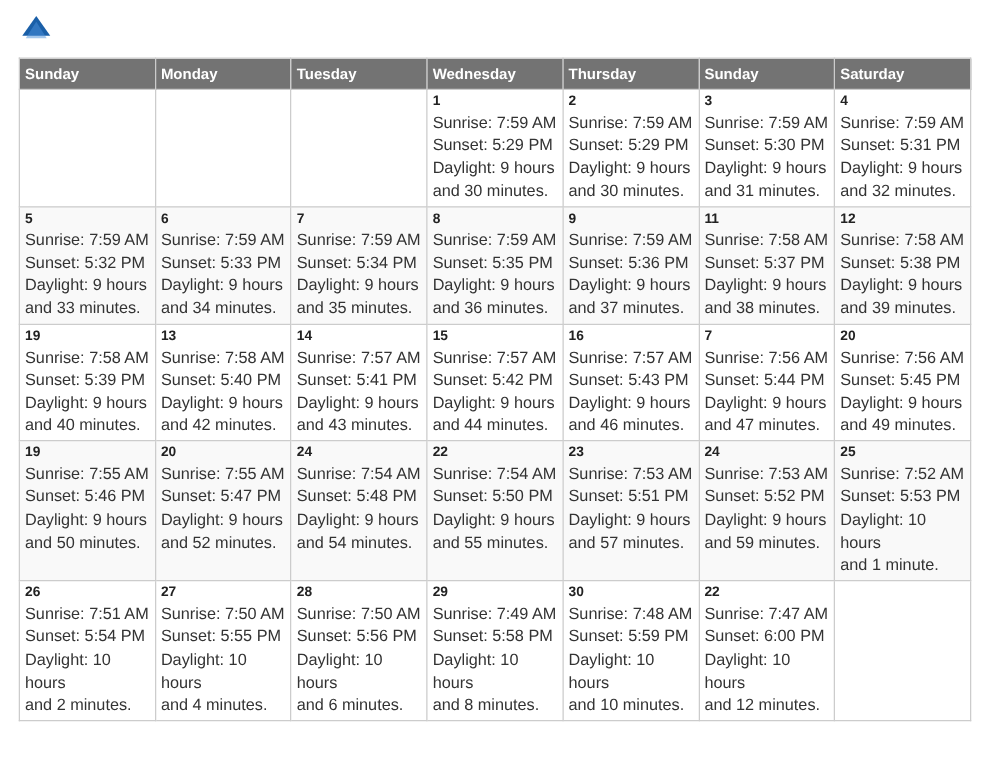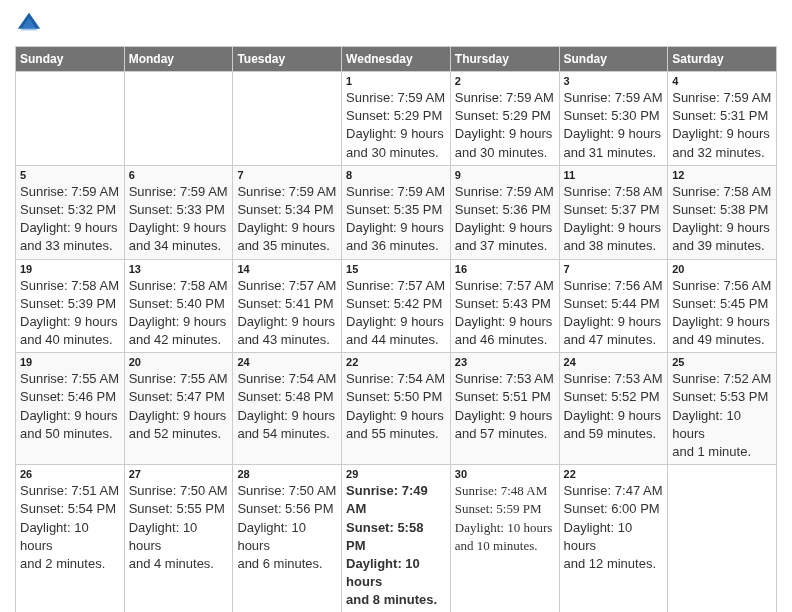--- a/index.html
+++ b/index.html
@@ -329,28 +329,28 @@
           </td>
           <td>
             <div class="day-number">28</div>
             <div class="day-info" style="white-space: pre-line;">Sunrise: 7:50 AM
 Sunset: 5:56 PM
 Daylight: 10 hours
 and 6 minutes.</div>
           </td>
           <td>
             <div class="day-number">29</div>
-            <div class="day-info" style="white-space: pre-line; font-weight: bold;">Sunrise: 7:49 AM
+            <div class="day-info" style="white-space: pre-line;">Sunrise: 7:49 AM
 Sunset: 5:58 PM
 Daylight: 10 hours
 and 8 minutes.</div>
           </td>
           <td>
             <div class="day-number">30</div>
-            <div class="day-info" style="white-space: pre-line; font-family: Liberation Serif, serif;">Sunrise: 7:48 AM
+            <div class="day-info" style="white-space: pre-line;">Sunrise: 7:48 AM
 Sunset: 5:59 PM
 Daylight: 10 hours
 and 10 minutes.</div>
           </td>
           <td>
             <div class="day-number">22</div>
             <div class="day-info" style="white-space: pre-line;">Sunrise: 7:47 AM
 Sunset: 6:00 PM
 Daylight: 10 hours
 and 12 minutes.</div>

